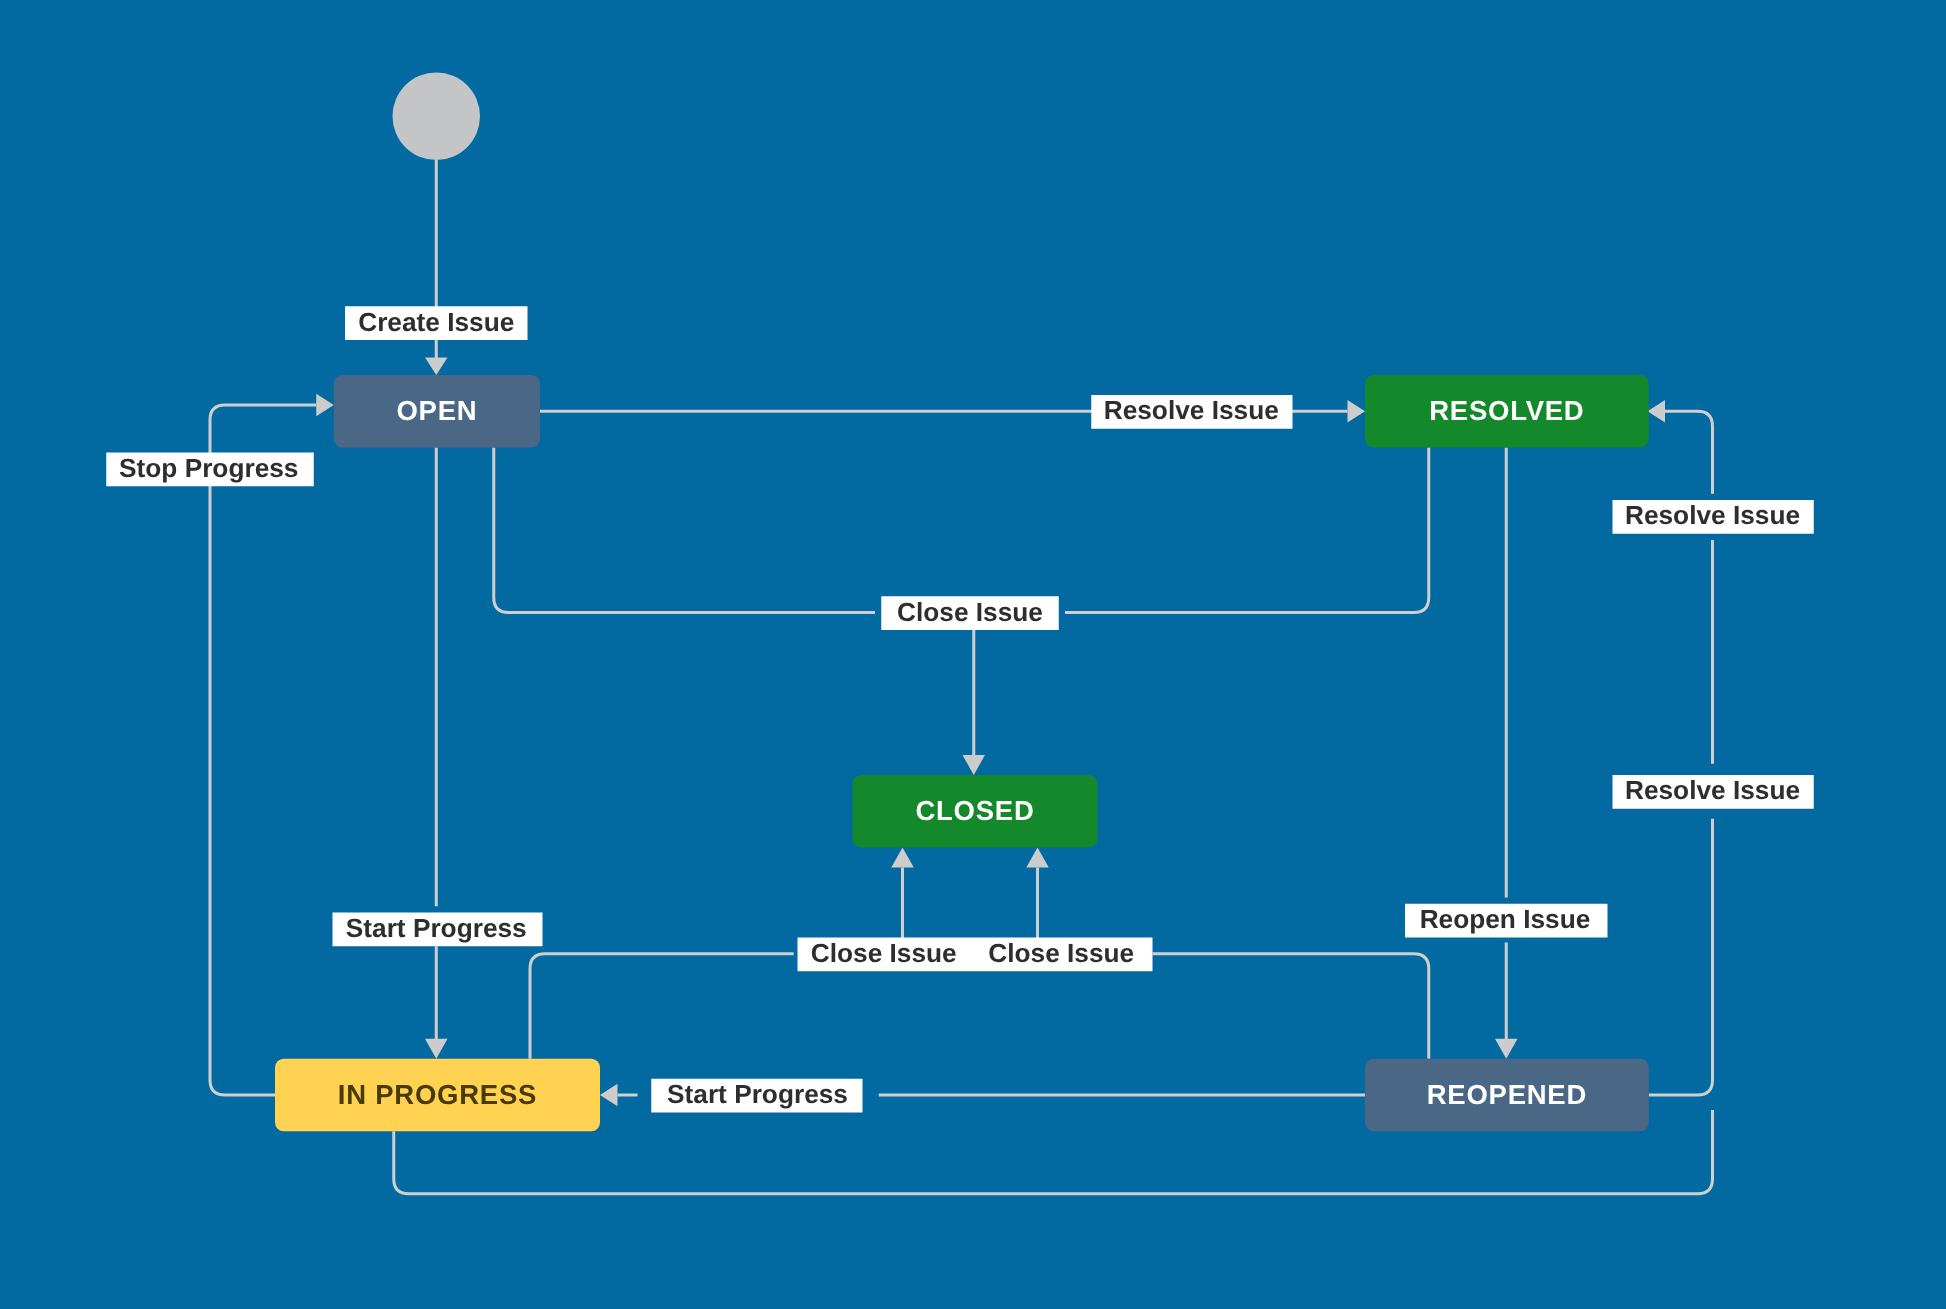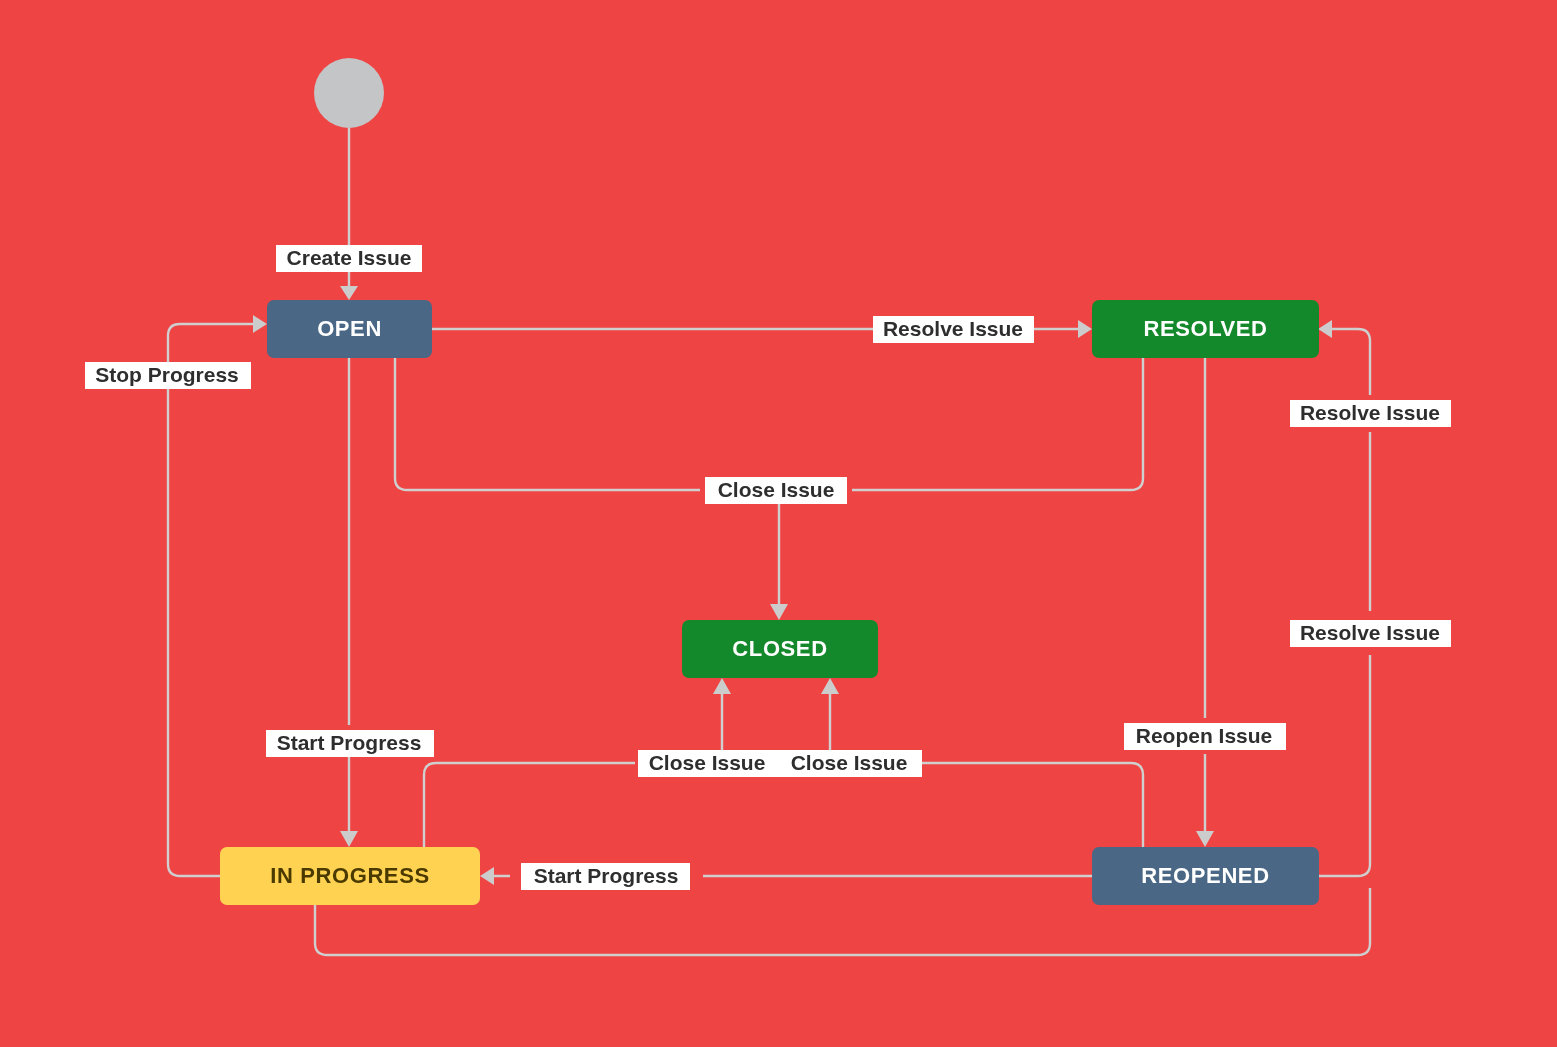--- a/index.html
+++ b/index.html
@@ -11,21 +11,21 @@
   body {
     font-family: "Liberation Sans", sans-serif;
     width: 1557px;
     height: 1047px;
     overflow: hidden;
   }
   #diagram-root {
     position: relative;
     width: 1557px;
     height: 1047px;
-    background: #ef4444;
+    background: #0369a1;
   }
   svg.wf {
     position: absolute;
     top: 0;
     left: 0;
     width: 1557px;
     height: 1047px;
     display: block;
   }
   .edge-path {

